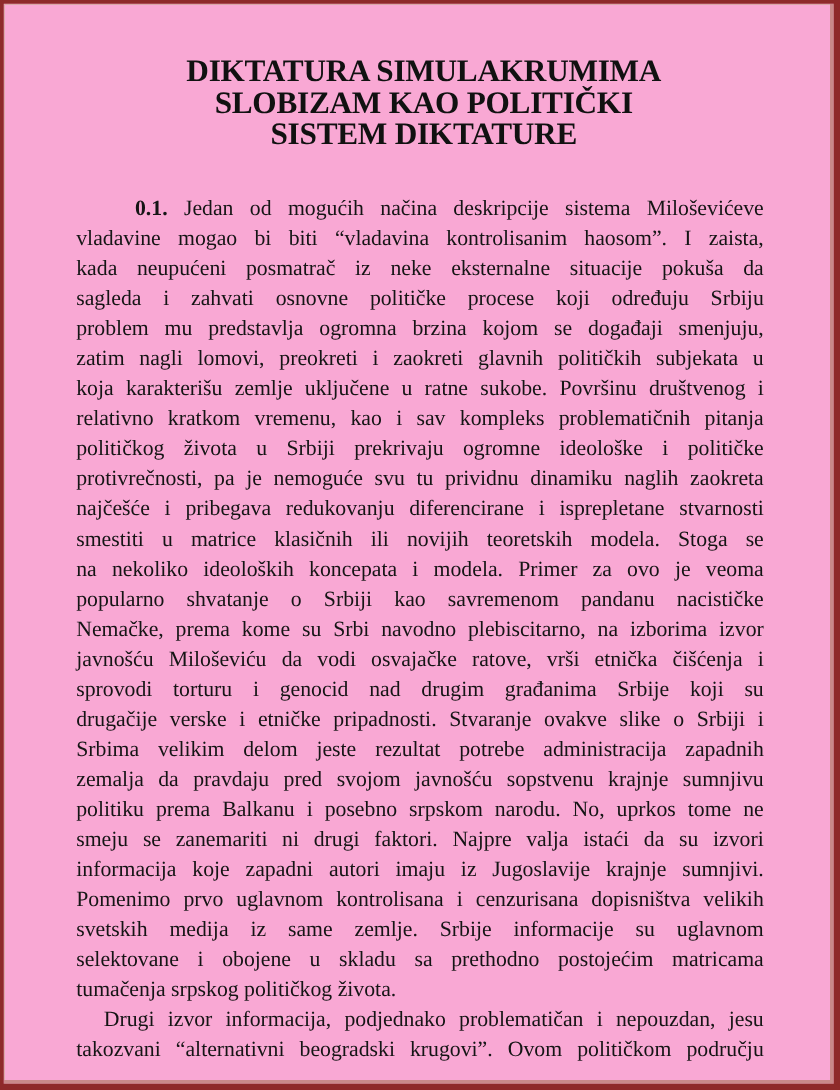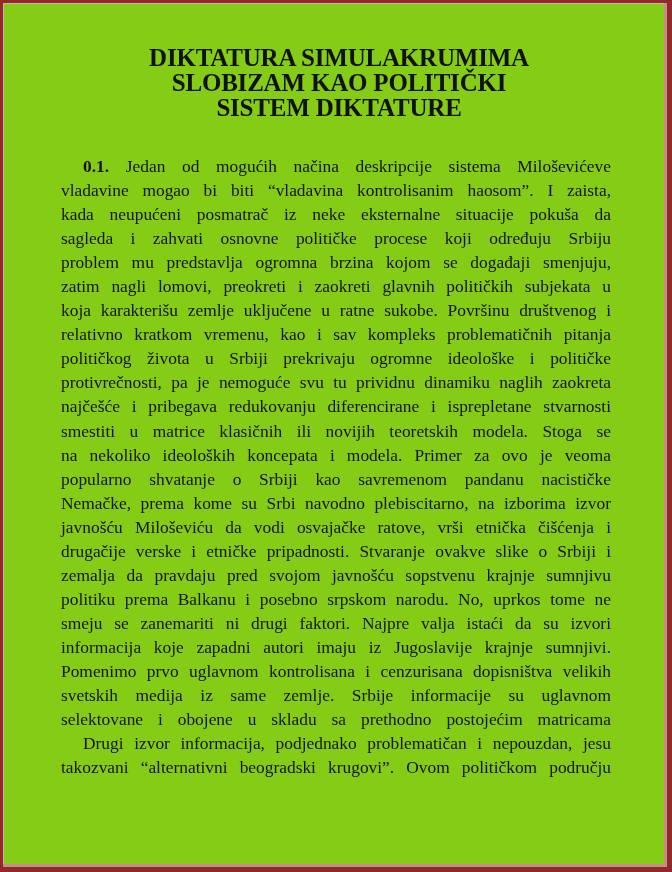--- a/index.html
+++ b/index.html
@@ -17,21 +17,21 @@
       position: absolute;
       left: 0; top: 0;
       width: 672px;
       height: 872px;
       box-sizing: border-box;
       border-top: 3px solid #8e2a2a;
       border-left: 3px solid #8e2a2a;
       border-right: 5px solid #8e2a2a;
       border-bottom: 5px solid #8e2a2a;
       box-shadow: inset -3px -3px 0 #c98a8a, inset 1px 1px 0 #d9a9a9;
-      background: #84cc16;
+      background: #f9a8d4;
     }
     .title {
       position: absolute;
       left: 0;
       width: 672px;
       top: 42px;
       text-align: center;
       font-family: "Liberation Serif", serif;
       font-weight: bold;
       font-size: 25px;
@@ -59,20 +59,21 @@
       overflow: visible;
     }
     .line.last {
       text-align-last: left;
     }
     .line.indent {
       padding-left: 22px;
     }
     .num {
       font-weight: bold;
+      margin-left: 25px;
     }
   </style>
 </head>
 <body>
 
 <div class="frame">
 
   <div class="title">
     <div>DIKTATURA SIMULAKRUMIMA</div>
     <div>SLOBIZAM KAO POLITIČKI</div>
@@ -90,28 +91,31 @@
       <span class="line">koja karakterišu zemlje uključene u ratne sukobe. Površinu društvenog i</span>
       <span class="line">relativno kratkom vremenu, kao i sav kompleks problematičnih pitanja</span>
       <span class="line">političkog života u Srbiji prekrivaju ogromne ideološke i političke</span>
       <span class="line">protivrečnosti, pa je nemoguće svu tu prividnu dinamiku naglih zaokreta</span>
       <span class="line">najčešće i pribegava redukovanju diferencirane i isprepletane stvarnosti</span>
       <span class="line">smestiti u matrice klasičnih ili novijih teoretskih modela. Stoga se</span>
       <span class="line">na nekoliko ideoloških koncepata i modela. Primer za ovo je veoma</span>
       <span class="line">popularno shvatanje o Srbiji kao savremenom pandanu nacističke</span>
       <span class="line">Nemačke, prema kome su Srbi navodno plebiscitarno, na izborima  izvor</span>
       <span class="line">javnošću Miloševiću da vodi osvajačke ratove, vrši etnička čišćenja i</span>
+      <span class="line">sprovodi torturu i genocid nad drugim građanima Srbije koji su</span>
       <span class="line">drugačije verske i etničke pripadnosti. Stvaranje ovakve slike o Srbiji i</span>
+      <span class="line">Srbima velikim delom jeste rezultat potrebe administracija zapadnih</span>
       <span class="line">zemalja da pravdaju pred svojom javnošću sopstvenu krajnje sumnjivu</span>
       <span class="line">politiku prema Balkanu i posebno srpskom narodu. No, uprkos tome ne</span>
       <span class="line">smeju se zanemariti ni drugi faktori. Najpre valja istaći da su izvori</span>
       <span class="line">informacija koje zapadni autori imaju iz Jugoslavije krajnje sumnjivi.</span>
       <span class="line">Pomenimo prvo uglavnom kontrolisana i cenzurisana dopisništva velikih</span>
       <span class="line">svetskih medija iz same zemlje. Srbije informacije su uglavnom</span>
       <span class="line">selektovane i obojene u skladu sa prethodno postojećim matricama</span>
+      <span class="line last">tumačenja srpskog političkog života.</span>
     </div>
     <div>
       <span class="line indent">Drugi izvor informacija, podjednako problematičan i nepouzdan, jesu</span>
       <span class="line">takozvani “alternativni beogradski krugovi”. Ovom političkom području</span>
 
     </div>
   </div>
 
 </div>
 

